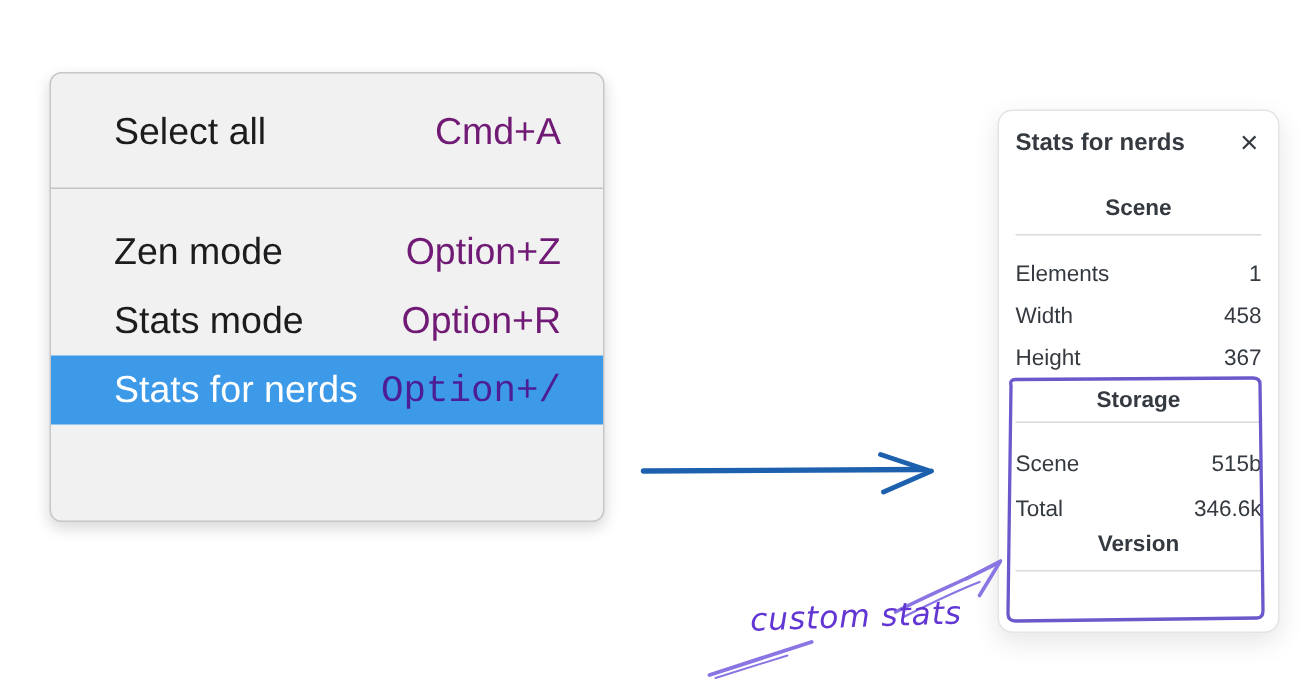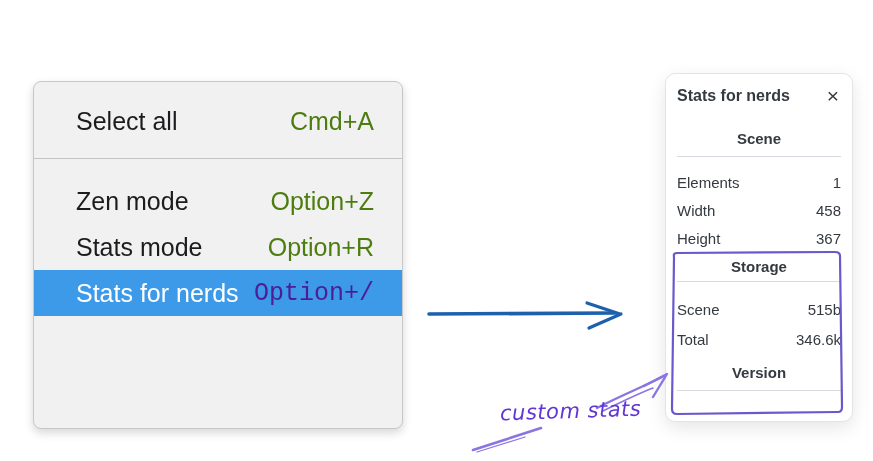--- a/index.html
+++ b/index.html
@@ -4,53 +4,53 @@
 <style>
   html,body{margin:0;padding:0;}
   body{
     width:873px;height:461px;overflow:hidden;background:#ffffff;
     font-family:"Liberation Sans",sans-serif;position:relative;
   }
   .canvas{position:absolute;inset:0;width:873px;height:461px;}
 
   
   .menu{
-    position:absolute;left:33px;top:48px;width:370px;height:348px;
+    position:absolute;left:33px;top:48px;width:370px;height:300px;
     box-sizing:border-box;background:#f1f1f2;border:1px solid #c7c7c9;
     border-radius:8px;box-shadow:0 4px 10px rgba(0,0,0,0.16);
-    display:flex;flex-direction:column;overflow:hidden;margin-top:33px;
+    display:flex;flex-direction:column;overflow:hidden;
   }
   .menu-group1{padding:16px 0 14px;}
   .menu-group2{padding:19px 0 18px;}
   .menu-sep{height:0;border-top:1px solid #c4c4c6;}
   .menu-item{
     height:46px;display:flex;align-items:center;justify-content:space-between;
     padding:0 28px 0 42px;font-size:25px;color:#1c1c1e;cursor:default;
   }
-  .menu-item .shortcut{color:#4d7c0f;}
+  .menu-item .shortcut{color:#701a75;}
   .menu-item.selected{background:#3d9ae9;color:#ffffff;}
   .menu-item.selected .shortcut{color:#4c1d95;font-family:Liberation Mono, monospace;}
 
   
   .panel{
     position:absolute;left:665px;top:73px;width:188px;height:349px;
     box-sizing:border-box;background:#ffffff;border:1px solid #e4e4e6;
     border-radius:10px;box-shadow:0 6px 18px rgba(0,0,0,0.10);
     color:#343a40;font-size:15px;padding:12px 11px 14px;
   }
   .panel-header{display:flex;align-items:center;justify-content:space-between;height:20px;}
   .panel-title{font-weight:700;font-size:16px;}
   .panel-close{
     font-size:21px;line-height:18px;color:#343a40;font-weight:400;cursor:pointer;
     padding:0 2px;
   }
   .section-title{text-align:center;font-weight:700;line-height:18px;}
   .t-scene{margin-top:24px;}
   .t-storage{margin-top:11px;}
-  .t-version{margin-top:16px;}
+  .t-version{margin-top:6px;}
   .hr{border:none;border-top:1px solid #d6dade;margin:8px 0 6px;}
   .hr.storage{margin-top:5px;}
   .hr.version{margin-top:8px;margin-bottom:8px;}
   .stat-row{height:28px;display:flex;align-items:flex-end;justify-content:space-between;}
   .stat-row.tall{height:30px;}
   .version-note{line-height:18px;}
 
   
   .overlay{position:absolute;left:0;top:0;width:873px;height:461px;pointer-events:none;}
 

